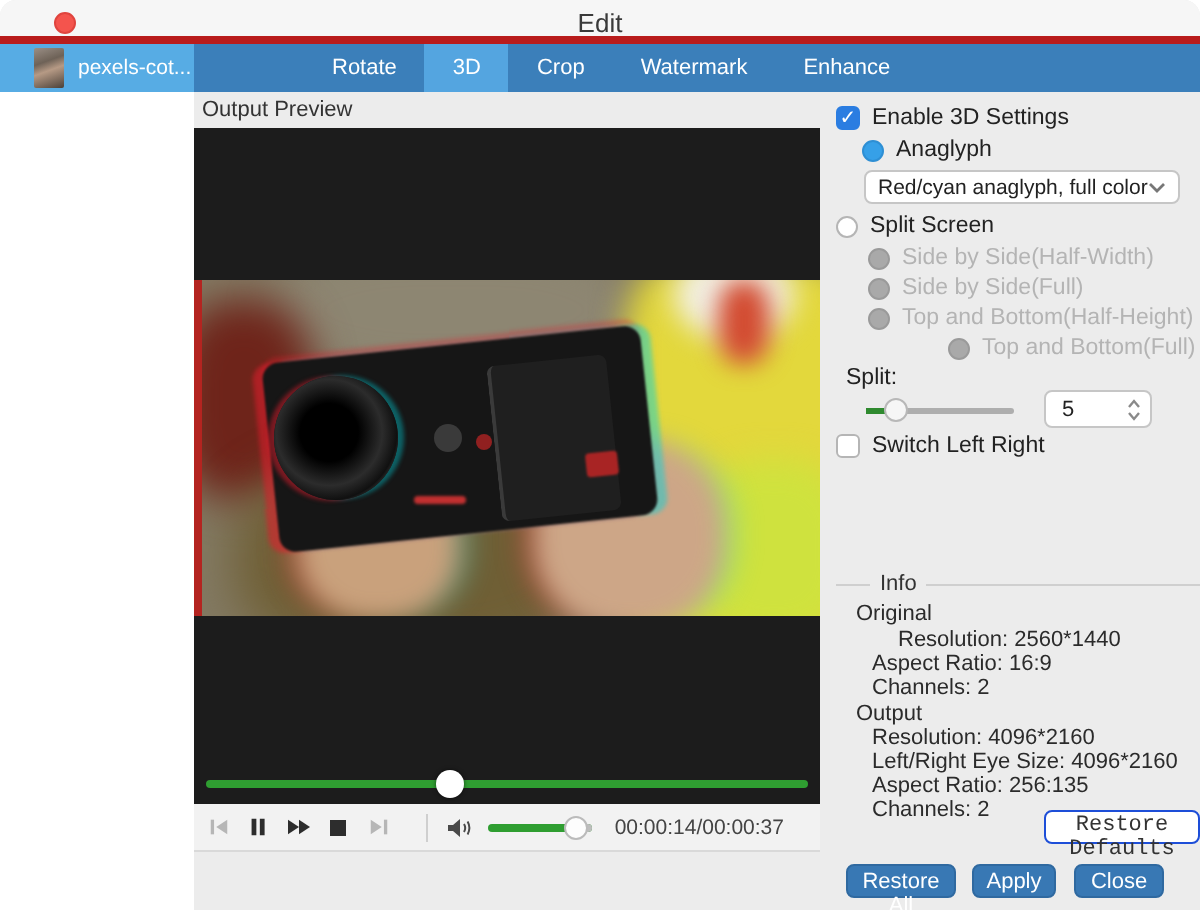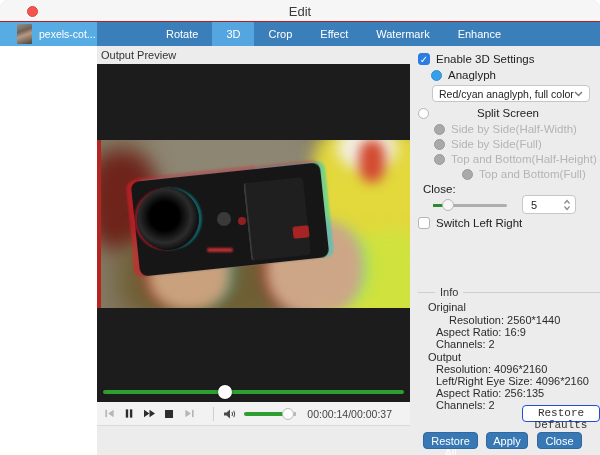--- a/index.html
+++ b/index.html
@@ -2,21 +2,21 @@
 <html><head>
 <meta charset="utf-8">
 <style>
   * { box-sizing: border-box; margin: 0; padding: 0; }
   body { margin: 0; background: #ffffff; font-family: "Liberation Sans", sans-serif; }
   .win { position: relative; width: 600px; height: 455px; background: #ececec;
          border-radius: 8px 8px 0 0; overflow: hidden; font-size: 11px; color: #2b2b2b; }
 
   
   .titlebar { position: absolute; left: 0; top: 0; width: 600px; height: 22px;
-              background: #f6f6f6; border-bottom: 1px solid #b91c1c; }
+              background: #f6f6f6; border-bottom: 4px solid #b91c1c; }
   .traffic-red { position: absolute; left: 27px; top: 6px; width: 11px; height: 11px;
                  border-radius: 50%; background: #f4544d; border: 1px solid #e0443e; }
   .win-title { position: absolute; left: 0; right: 0; top: 4px; text-align: center;
                font-size: 13px; color: #3a3a3a; }
 
   
   .sidebar { position: absolute; left: 0; top: 22px; width: 97px; height: 433px; background: #ffffff; }
   .clip-item { position: absolute; left: 0; top: 0; width: 97px; height: 24px;
                background: #57ace4; display: flex; align-items: center; }
   .clip-thumb { width: 15px; height: 20px; margin-left: 17px; border-radius: 1px;
@@ -151,21 +151,20 @@
     <div class="clip-item">
       <div class="clip-thumb"></div>
       <div class="clip-label">pexels-cot...</div>
     </div>
   </div>
 
   <div class="tabbar">
     <div class="tab">Rotate</div>
     <div class="tab selected">3D</div>
     <div class="tab">Crop</div>
-    <div class="tab">Effect</div>
     <div class="tab">Watermark</div>
     <div class="tab">Enhance</div>
   </div>
 
   <div class="preview-label">Output Preview</div>
 
   <div class="video-box">
     <div class="video-art">
       <div class="va va-tan"></div>
       <div class="va va-maroon"></div>
@@ -254,44 +253,44 @@
       <div class="lbl">Anaglyph</div>
     </div>
 
     <div class="dropdown">
       <span class="dd-text">Red/cyan anaglyph, full color</span>
       <svg width="9" height="6" viewBox="0 0 9 6">
         <polyline points="1,1 4.5,4.5 8,1" stroke="#777" stroke-width="1.4" fill="none"></polyline>
       </svg>
     </div>
 
-    <div class="row" style="left:8px; top:61px;gap:42px;">
+    <div class="row" style="left:8px; top:61px;">
       <div class="radio"></div>
       <div class="lbl">Split Screen</div>
     </div>
 
     <div class="row" style="left:24px; top:77px;">
       <div class="radio disabled"></div>
       <div class="lbl dim">Side by Side(Half-Width)</div>
     </div>
     <div class="row" style="left:24px; top:92px;">
       <div class="radio disabled"></div>
       <div class="lbl dim">Side by Side(Full)</div>
     </div>
     <div class="row" style="left:24px; top:107px;">
       <div class="radio disabled"></div>
       <div class="lbl dim">Top and Bottom(Half-Height)</div>
     </div>
-    <div class="row" style="left:8px; top:122px;padding-left:44px;">
+    <div class="row" style="left:20px; top:122px;padding-left:44px;">
       <div class="radio disabled"></div>
       <div class="lbl dim">Top and Bottom(Full)</div>
     </div>
 
     <div class="row" style="left:13px; top:137px;">
-      <div class="lbl">Close:</div>
+      <div class="lbl">Split:</div>
     </div>
 
     <div class="depth-track">
       <div class="depth-fill"></div>
       <div class="depth-thumb"></div>
     </div>
 
     <div class="spin">
       <span class="spin-val">5</span>
       <svg width="8" height="12" viewBox="0 0 8 12">

